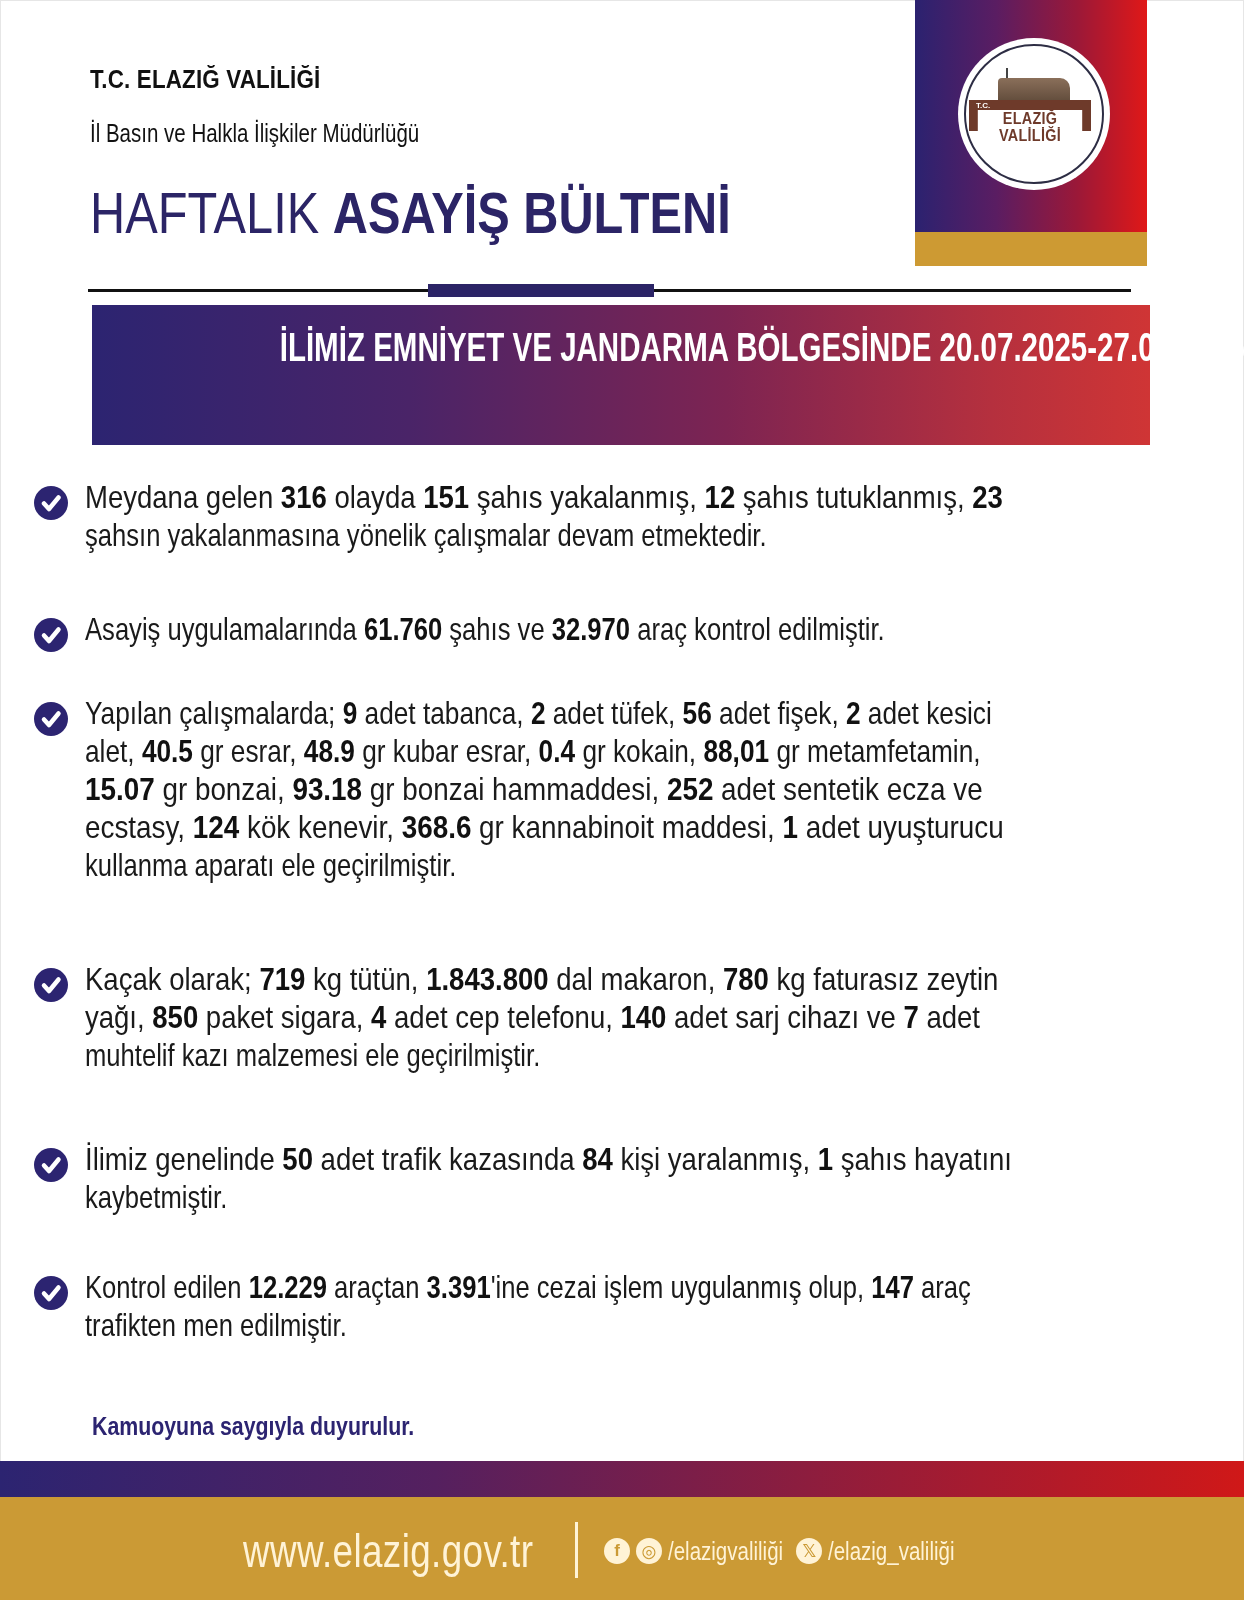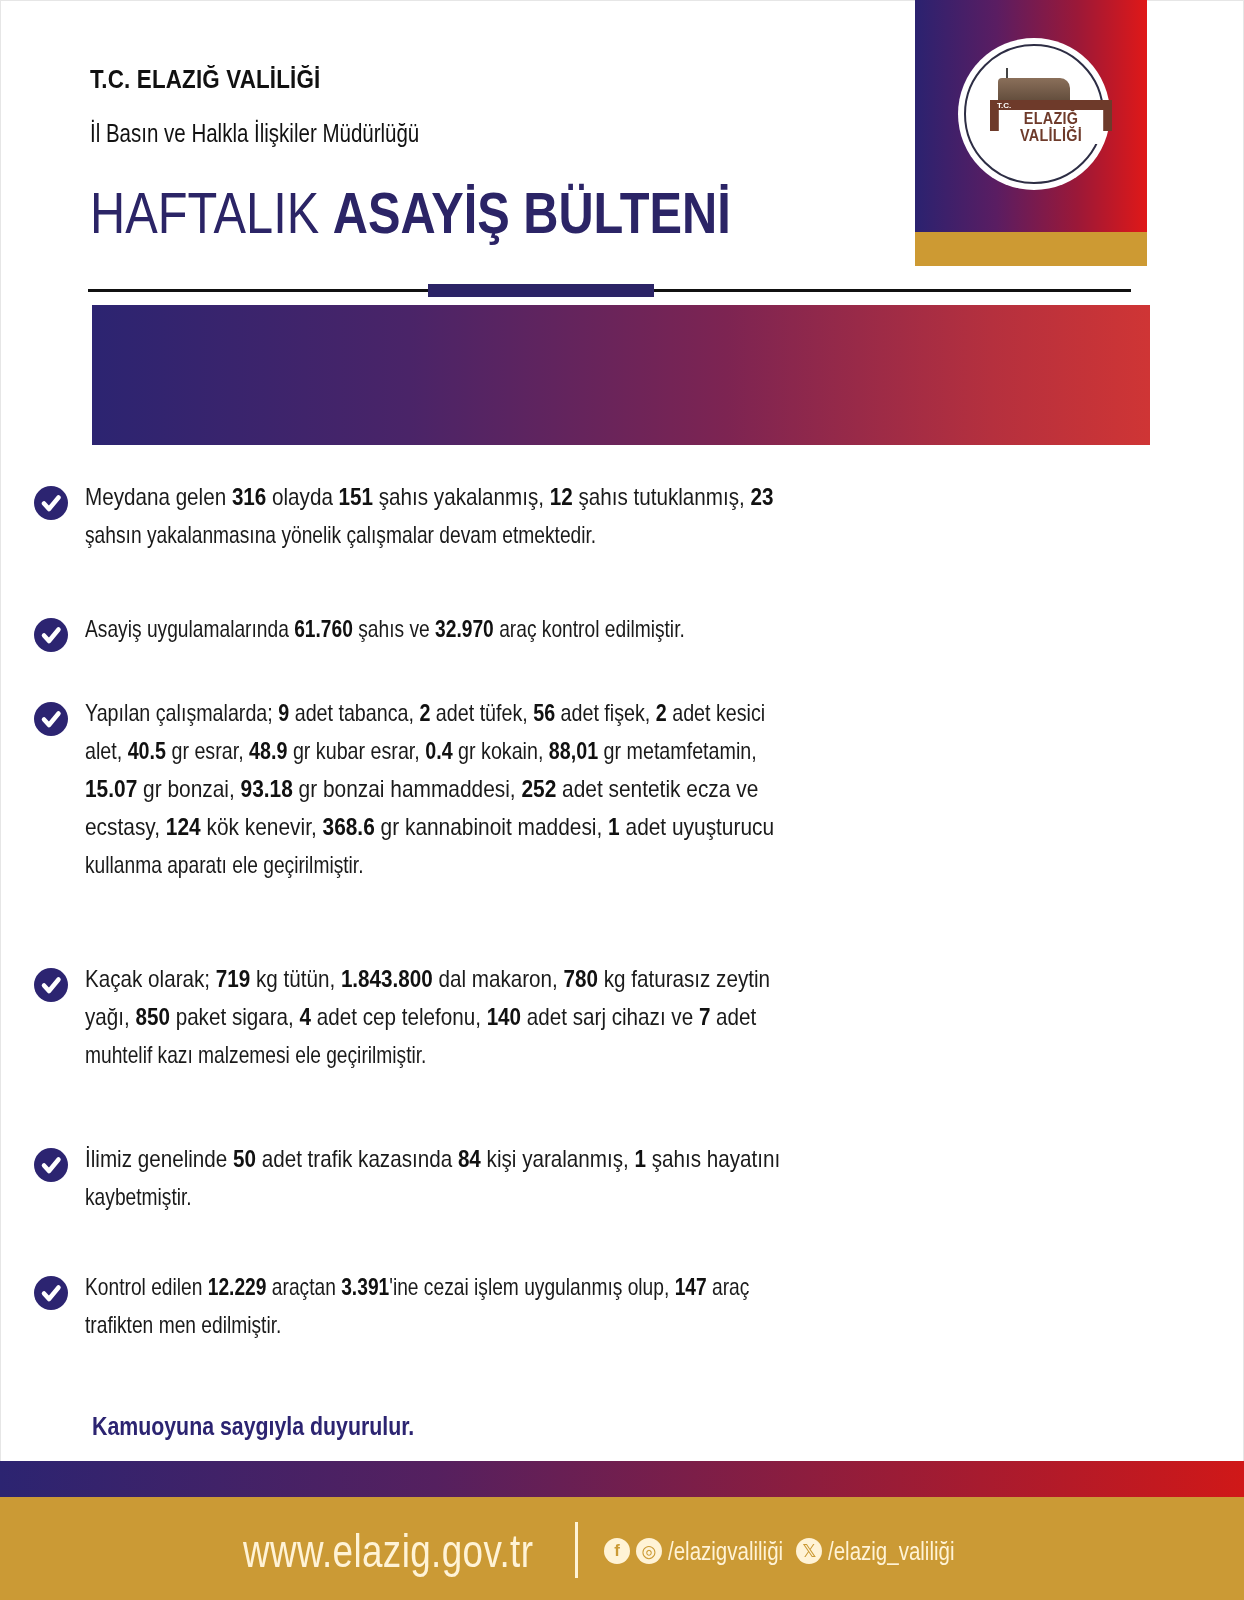--- a/index.html
+++ b/index.html
@@ -16,36 +16,36 @@
   .rule { position: absolute; left: 88px; top: 289px; width: 1043px; height: 3px; background: #111; }
   .rule-accent { position: absolute; left: 428px; top: 284px; width: 226px; height: 13px; background: #2b2466; }
 
   .logo-panel { position: absolute; left: 915px; top: 0; width: 232px; height: 232px;
     background: linear-gradient(90deg, #2b2270 0%, #5a1d62 35%, #9b1838 70%, #e01818 100%); }
   .logo-gold { position: absolute; left: 915px; top: 232px; width: 232px; height: 34px; background: #cd9a33; }
   .logo-circle { position: absolute; left: 958px; top: 38px; width: 152px; height: 152px; border-radius: 50%; background: #fff; }
   .logo-ring { position: absolute; left: 964px; top: 44px; width: 140px; height: 140px; border-radius: 50%; border: 2px solid #2d2d44; }
   .logo-castle { position: absolute; left: 998px; top: 78px; width: 72px; height: 28px; background: linear-gradient(180deg, #8a6f5a, #5a4636); border-radius: 4px 10px 0 0; }
   .logo-flag { position: absolute; left: 1006px; top: 68px; width: 2px; height: 14px; background: #444; }
-  .logo-label { position: absolute; left: 990px; top: 100px; width: 122px; height: 31px; background: #6e3a2a; display: flex; flex-direction: column; align-items: stretch; padding: 2px 3px 3px 3px; }
+  .logo-label { position: absolute; left: 969px; top: 100px; width: 122px; height: 31px; background: #6e3a2a; display: flex; flex-direction: column; align-items: stretch; padding: 2px 3px 3px 3px; }
   .logo-tc { font-size: 8px; color: #fff; line-height: 8px; padding-left: 4px; font-weight: bold; }
   .logo-text { background: #fff; color: #6e3a2a; font-weight: bold; font-size: 16px; line-height: 17px; text-align: center; transform: scaleX(0.9); letter-spacing: 0.3px; }
 
   .banner { position: absolute; left: 92px; top: 305px; width: 1058px; height: 140px;
     background: linear-gradient(90deg, #2c2471 0%, #4a2468 30%, #7d2452 60%, #b5303e 85%, #cf3535 100%); }
   .banner-line { position: absolute; left: 0; width: 100%; text-align: center; color: #fff; font-weight: bold; font-size: 41px; line-height: 1; white-space: nowrap; }
   .banner-line span { display: inline-block; transform: scaleX(0.72); transform-origin: center; }
   .banner-line.l1 { top: 22px; }
   .banner-line.l2 { top: 76px; }
 
   .items { position: absolute; left: 0; top: 0; }
   .item { position: absolute; left: 34px; width: 1114px; }
   .check { position: absolute; left: 0; top: 8px; width: 34px; height: 34px; border-radius: 50%; background: #2c2471; }
   .check svg { position: absolute; left: 0; top: 0; width: 34px; height: 34px; }
-  .txt { position: absolute; left: 51px; width: 1063px; font-size: 24px; line-height: 38px; color: #1a1a1a; }
+  .txt { position: absolute; left: 51px; width: 1063px; font-size: 32px; line-height: 38px; color: #1a1a1a; }
   .ln { display: block; white-space: nowrap; transform-origin: left top; height: 38px; }
   .ln b { font-weight: bold; color: #111; }
 
   .closing { position: absolute; left: 92px; top: 1411px; font-size: 26px; font-weight: bold; color: #2c2471; transform: scaleX(0.82); transform-origin: left top; }
 
   .footer-grad { position: absolute; left: 0; top: 1461px; width: 1244px; height: 36px;
     background: linear-gradient(90deg, #2c2471 0%, #55205f 35%, #8d1d3e 65%, #d01818 100%); }
   .footer-gold { position: absolute; left: 0; top: 1497px; width: 1244px; height: 103px; background: #cb9a35; }
   .url { position: absolute; left: 243px; top: 1524px; font-size: 46px; color: #fff3d6; transform: scaleX(0.8); transform-origin: left top; letter-spacing: 0.5px; }
   .divider { position: absolute; left: 575px; top: 1522px; width: 3px; height: 56px; background: #fff3d6; }
@@ -72,20 +72,21 @@
 <div class="logo-circle"></div>
 <div class="logo-ring"></div>
 <div class="logo-flag"></div>
 <div class="logo-castle"></div>
 <div class="logo-label">
   <div class="logo-tc">T.C.</div>
   <div class="logo-text">ELAZIĞ VALİLİĞİ</div>
 </div>
 
 <div class="banner">
+  <div class="banner-line l1"><span>İLİMİZ EMNİYET VE JANDARMA BÖLGESİNDE 20.07.2025-27.07.2025</span></div>
 </div>
 
 <div class="items" id="items">
     <div class="item" style="top: 478px;">
       <span class="check">
         <svg viewBox="0 0 34 34">
           <path d="M10 17.5 L15 23 L24.5 11.5" fill="none" stroke="#ffffff" stroke-width="4.5" stroke-linecap="round" stroke-linejoin="round"></path>
         </svg>
       </span>
       <div class="txt">

